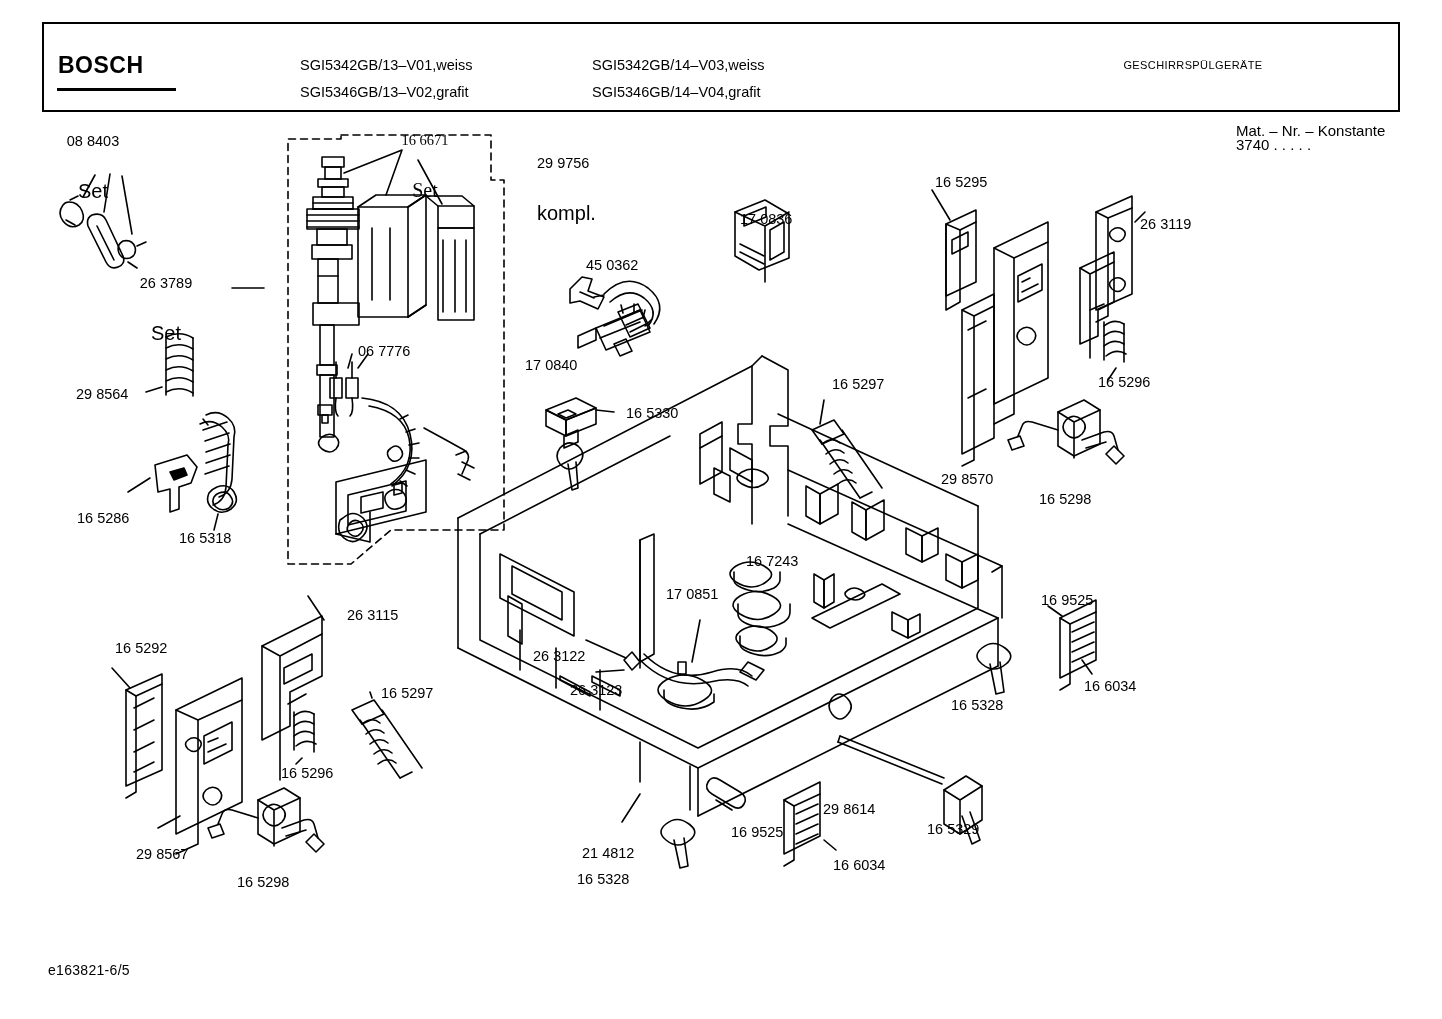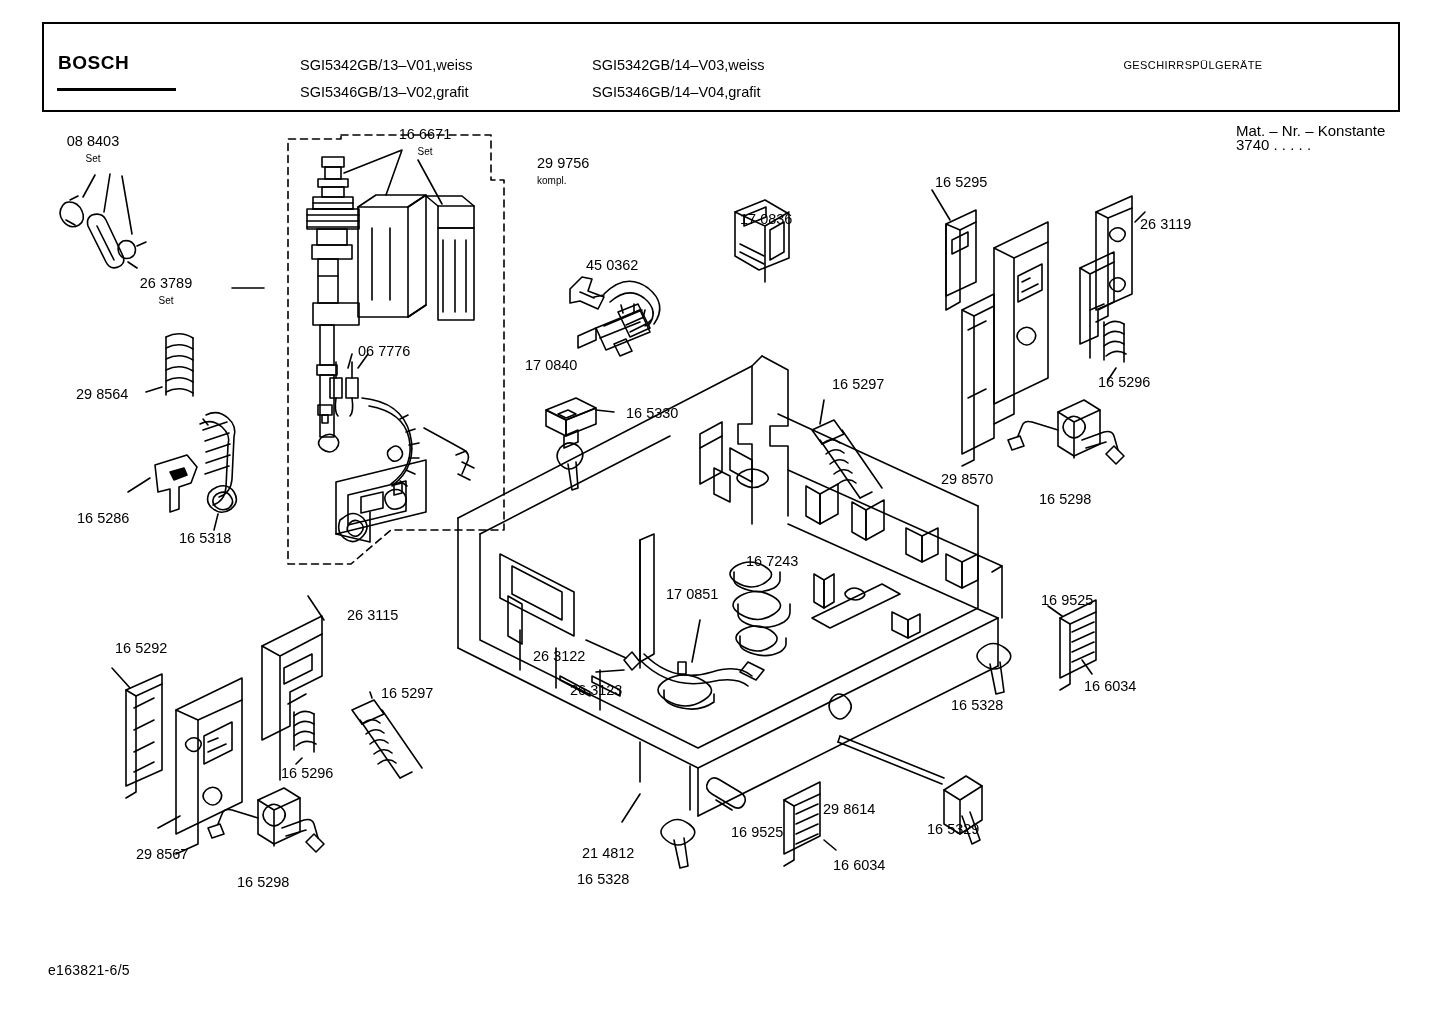--- a/index.html
+++ b/index.html
@@ -29,21 +29,21 @@
   .hdr-top { left: 42px; top: 22px; width: 1358px; height: 2px; }
   .hdr-bottom { left: 42px; top: 110px; width: 1358px; height: 2px; }
   .hdr-left { left: 42px; top: 22px; width: 2px; height: 90px; }
   .hdr-right { left: 1398px; top: 22px; width: 2px; height: 90px; }
 
   .brand {
     position: absolute;
     left: 58px; top: 52px;
     font-family: "Liberation Sans", sans-serif;
     font-weight: bold;
-    font-size: 19px;
+    font-size: 23px;
     letter-spacing: 0.5px;
   }
   .brand-underline {
     position: absolute;
     left: 57px; top: 88px;
     width: 119px; height: 3px;
     background: #000;
   }
   .model-col {
     position: absolute;
@@ -83,21 +83,22 @@
   }
   
   .lbl {
     position: absolute;
     font-size: 14.5px;
     line-height: 17px;
     white-space: nowrap;
   }
   .lbl .sub {
     display: block;
-    font-size: 10px;
+    font-size: 20px;
+    margin-top: 33px;
   }
   .lbl.ctr { text-align: center; }
   svg.art {
     position: absolute;
     left: 0; top: 0;
     width: 1442px;
     height: 1019px;
     pointer-events: none;
   }
 </style>
@@ -506,21 +507,21 @@
       <path d="M622 822 l18 -28"></path>
 
     </g>
   </svg>
 
   <div class="lbl ctr" style="left:50px; top:133px; width:86px;">
     <span>08 8403</span>
     <span class="sub">Set</span>
   </div>
 
-  <div class="lbl ctr" style="left:382px; top:126px; width:86px;">
+  <div class="lbl ctr" style="left:382px; top:132px; width:86px;font-family:Liberation Serif, serif;">
     <span>16 6671</span>
     <span class="sub">Set</span>
   </div>
 
   <div class="lbl" style="left:537px; top:155px;">
     <span>29 9756</span>
     <span class="sub">kompl.</span>
   </div>
 
   <div class="lbl" style="left:740px; top:183px;margin-top:28px;">

